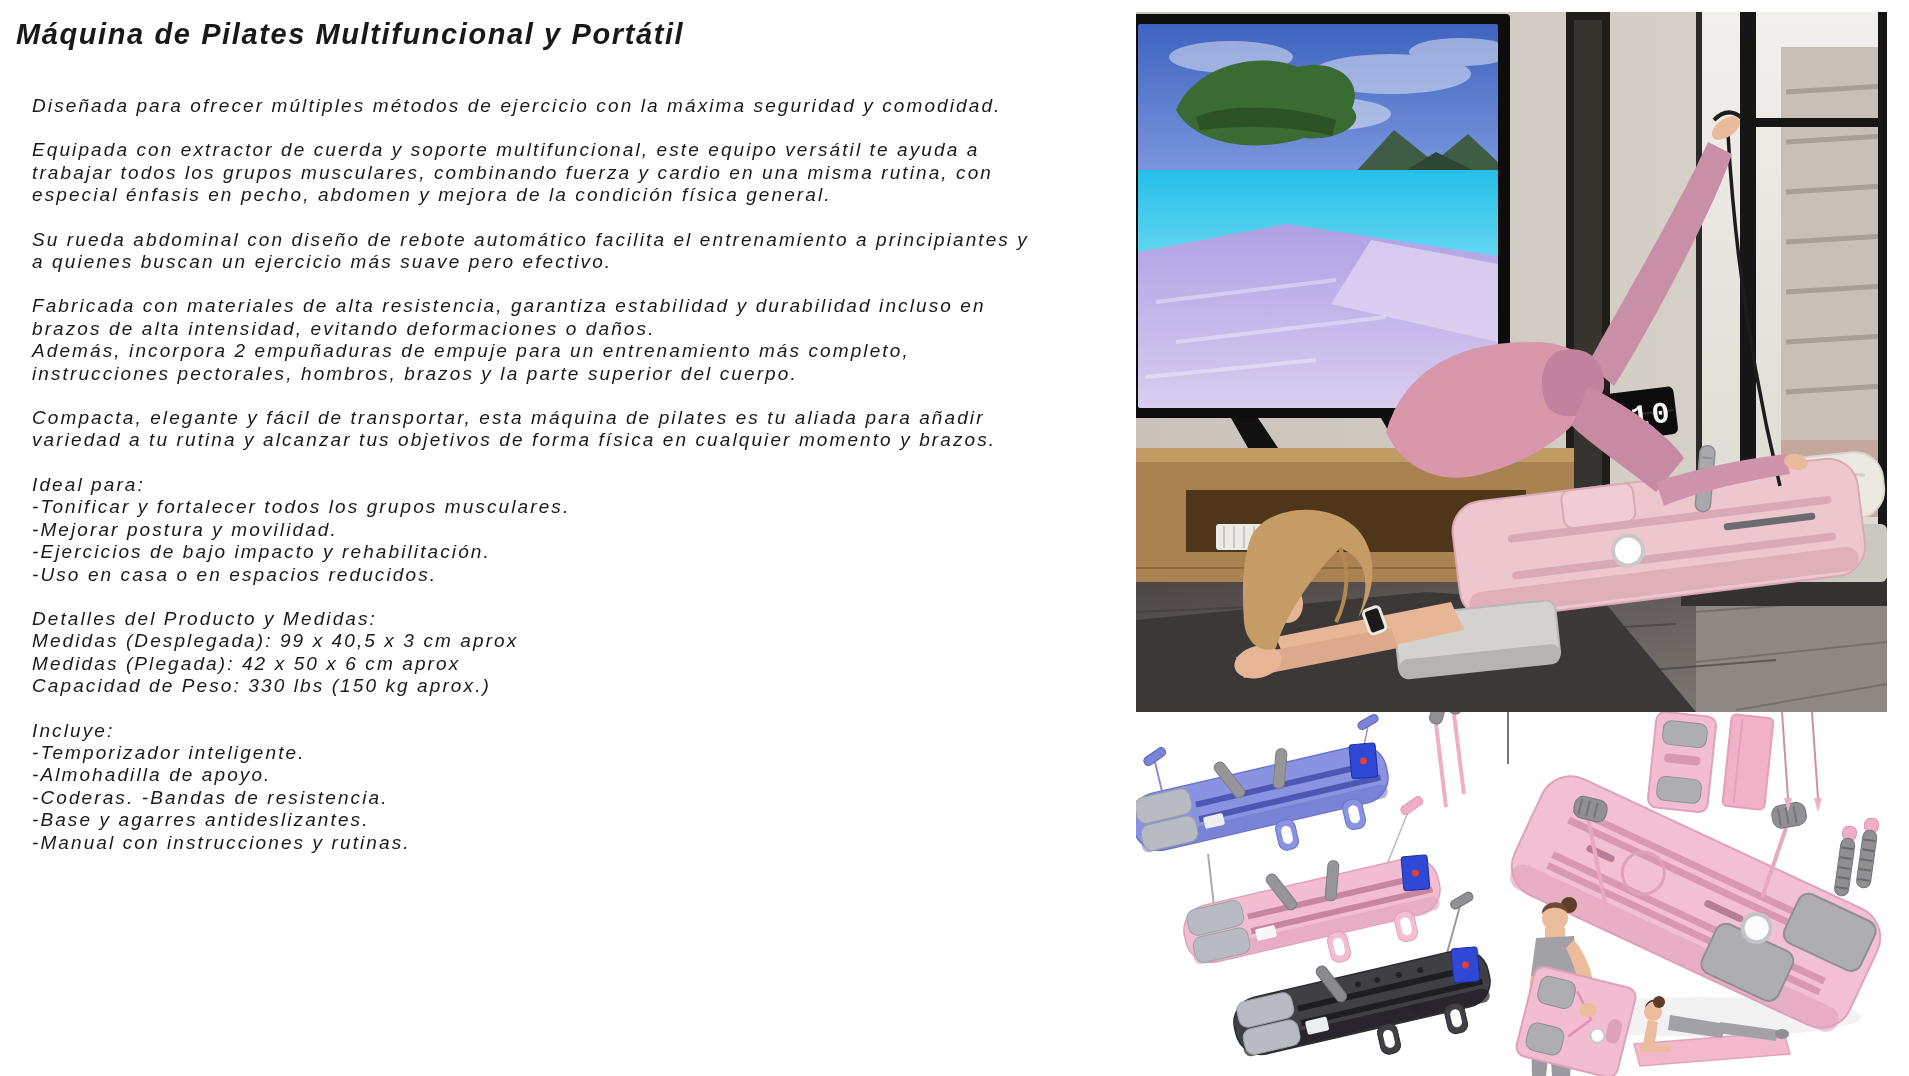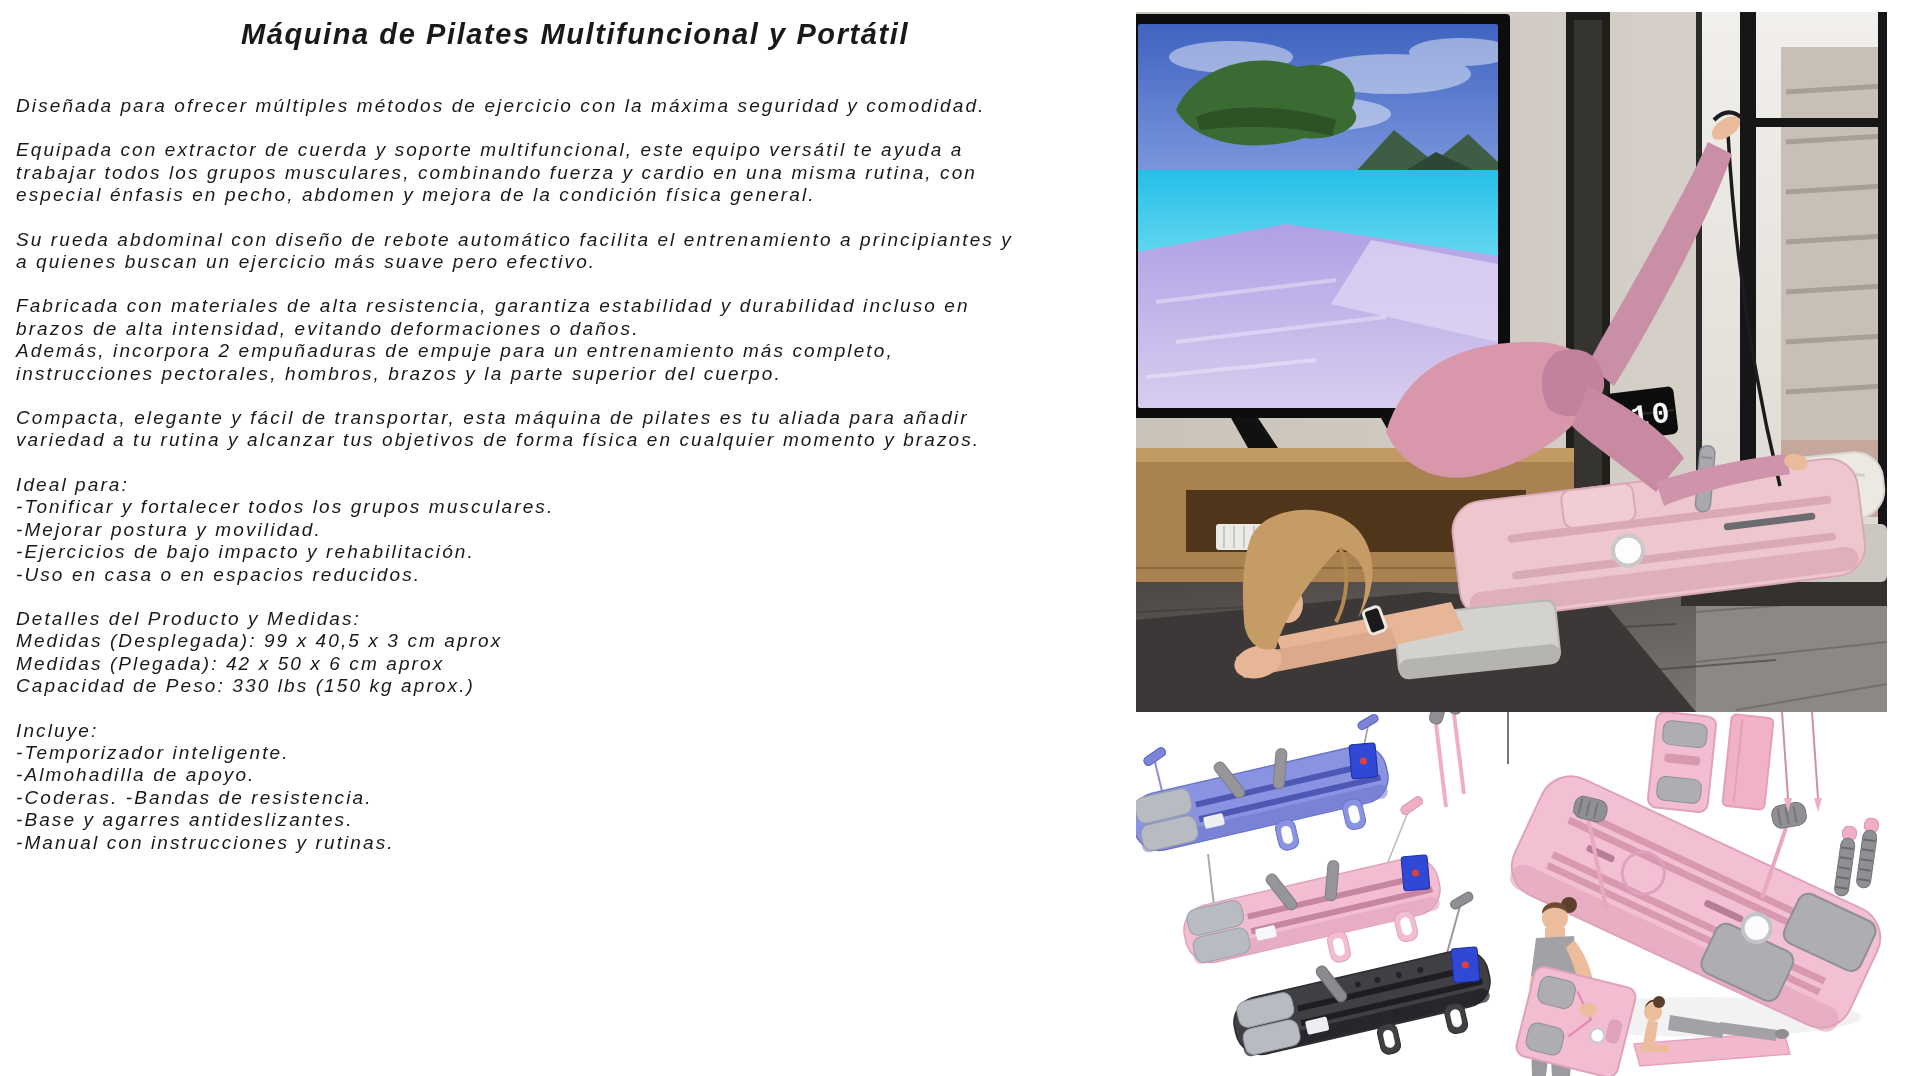--- a/index.html
+++ b/index.html
@@ -1,21 +1,21 @@
 <!DOCTYPE html>
 <html><head>
 <meta charset="utf-8">
 <style>
   html,body{margin:0;padding:0;}
   body{width:1909px;height:1076px;background:#ffffff;position:relative;overflow:hidden;
        font-family:"Liberation Sans",sans-serif;}
   .text-col{position:absolute;left:16px;top:10px;width:1118px;color:#191919;font-style:italic;}
-  .page-title{font-size:29px;font-weight:bold;letter-spacing:1.6px;margin:8px 0 0 0;white-space:nowrap;text-align:center;}
+  .page-title{font-size:29px;font-weight:bold;letter-spacing:1.6px;margin:8px 0 0 0;white-space:nowrap;}
   #description{margin-top:44px;}
-  .para{margin:0 0 22px 0;}
+  .para{margin:0 0 22px 16px;}
   .line{font-size:19px;line-height:22.4px;letter-spacing:2.1px;white-space:nowrap;}
   .photo-box{position:absolute;left:1136px;top:12px;width:751px;height:700px;}
   .render-box{position:absolute;left:1136px;top:712px;width:753px;height:364px;}
   svg{display:block;}
 </style>
 </head>
 <body>
 
 <div class="text-col">
   <h1 class="page-title">Máquina de Pilates Multifuncional y Portátil</h1>

